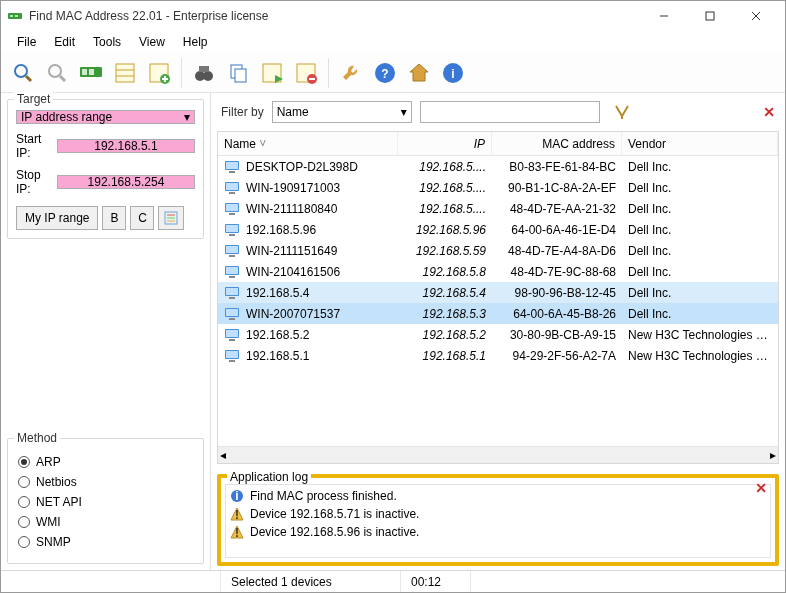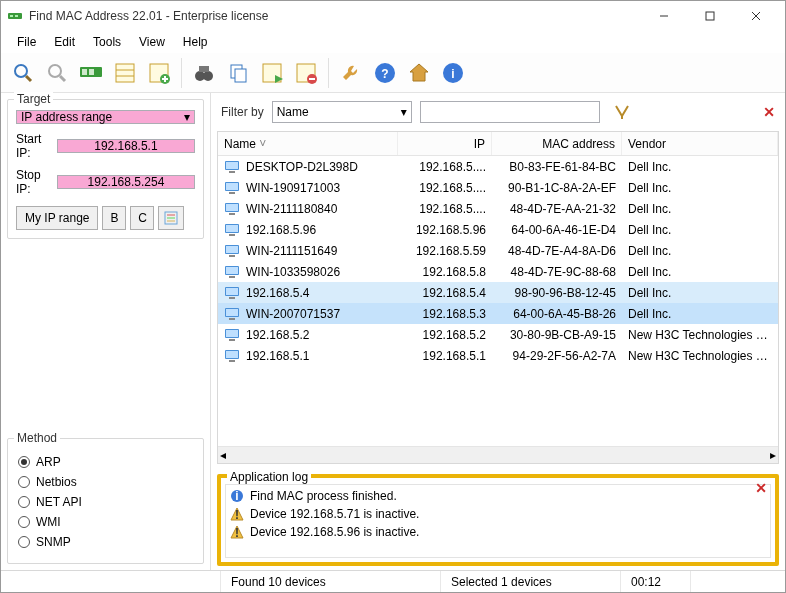--- a/index.html
+++ b/index.html
@@ -29,21 +29,21 @@
   .rightpane { flex: 1; display: flex; flex-direction: column; min-width: 0; padding: 6px 6px 4px 6px; gap: 6px; }
   .filterbar { height: 26px; display: flex; align-items: center; gap: 8px; padding: 0 4px; }
   .filterbar .label { color: #333; }
   .filterbar .sel2 { width: 140px; height: 22px; border: 1px solid #abadb3; display: flex; align-items: center; justify-content: space-between; padding: 0 4px; background: #fff; }
   .filterbar .txt2 { width: 180px; height: 22px; border: 1px solid #abadb3; background: #fff; }
   .closex { color: #cc2a2a; font-weight: bold; font-size: 14px; margin-left: auto; }
   .tablewrap { flex: 1; border: 1px solid #d8d8d8; display: flex; flex-direction: column; min-height: 0; overflow: hidden; }
   .thead { display: flex; background: #fcfcfc; border-bottom: 1px solid #e5e5e5; height: 24px; }
   .th { padding: 4px 6px; border-right: 1px solid #eee; display: flex; align-items: center; }
   .col-name { width: 180px; }
-  .col-ip { width: 94px; text-align: right; justify-content: flex-end; }
+  .col-ip { width: 94px; text-align: right; justify-content: flex-end; font-style: italic; }
   .col-mac { width: 130px; text-align: right; justify-content: flex-end; }
   .col-vendor { flex: 1; }
   .tbody { flex: 1; overflow-y: auto; overflow-x: hidden; }
   .tr { display: flex; height: 21px; align-items: center; }
   .tr.hl { background: #d8ecfb; }
   .tr.sel { background: #c5e2fb; }
   .td { padding: 0 6px; white-space: nowrap; overflow: hidden; text-overflow: ellipsis; }
   .td.col-name { display: flex; align-items: center; gap: 6px; }
   .monicon { width: 16px; height: 14px; }
   .scrollrow { height: 17px; background: #f0f0f0; border-top: 1px solid #e5e5e5; display:flex; align-items:center; justify-content:space-between; padding:0 2px;}
@@ -370,21 +370,21 @@
           </div>
           <div class="tr">
             <div class="td col-name">
               <span>
                 <svg class="monicon" viewBox="0 0 16 14">
                   <rect x="1" y="1" width="14" height="9" rx="1" fill="#4a90d8"></rect>
                   <rect x="2" y="2" width="12" height="7" fill="#bfe0ff"></rect>
                   <rect x="5" y="11" width="6" height="2" fill="#888"></rect>
                 </svg>
               </span>
-              <span>WIN-1033598026</span>
+              <span>WIN-2104161506</span>
             </div>
             <div class="td col-ip">192.168.5.8</div>
             <div class="td col-mac">48-4D-7E-9C-88-68</div>
             <div class="td col-vendor">Dell Inc.</div>
           </div>
           <div class="tr hl">
             <div class="td col-name">
               <span>
                 <svg class="monicon" viewBox="0 0 16 14">
                   <rect x="1" y="1" width="14" height="9" rx="1" fill="#4a90d8"></rect>
@@ -481,17 +481,16 @@
             </span>
             <span>Device 192.168.5.96 is inactive.</span>
           </div>
         </div>
     </div>
   </div>
 </div>
 
 <div class="statusbar">
   <div class="cell" style="width:220px"></div>
-  <div class="cell" style="width:220px">Found 10 devices</div>
   <div class="cell" style="width:180px">Selected 1 devices</div>
   <div class="cell" style="width:70px">00:12</div>
   <div class="flexspacer"></div>
 </div>
 
 </body></html>

